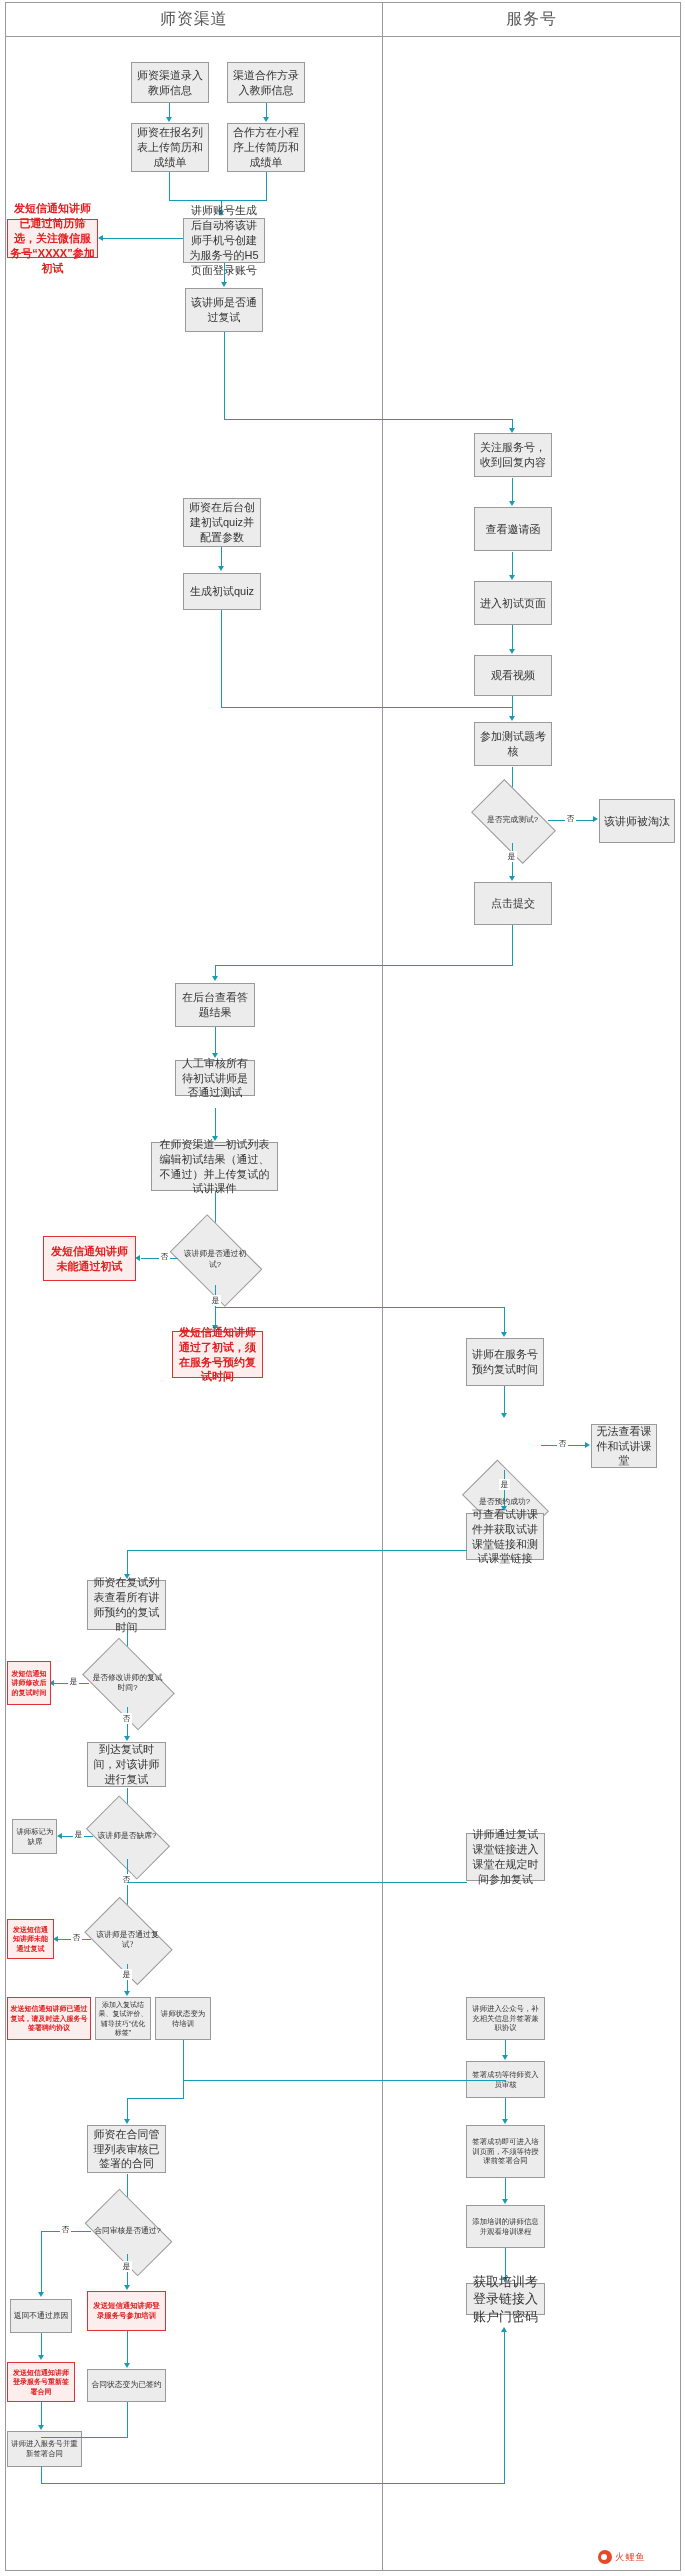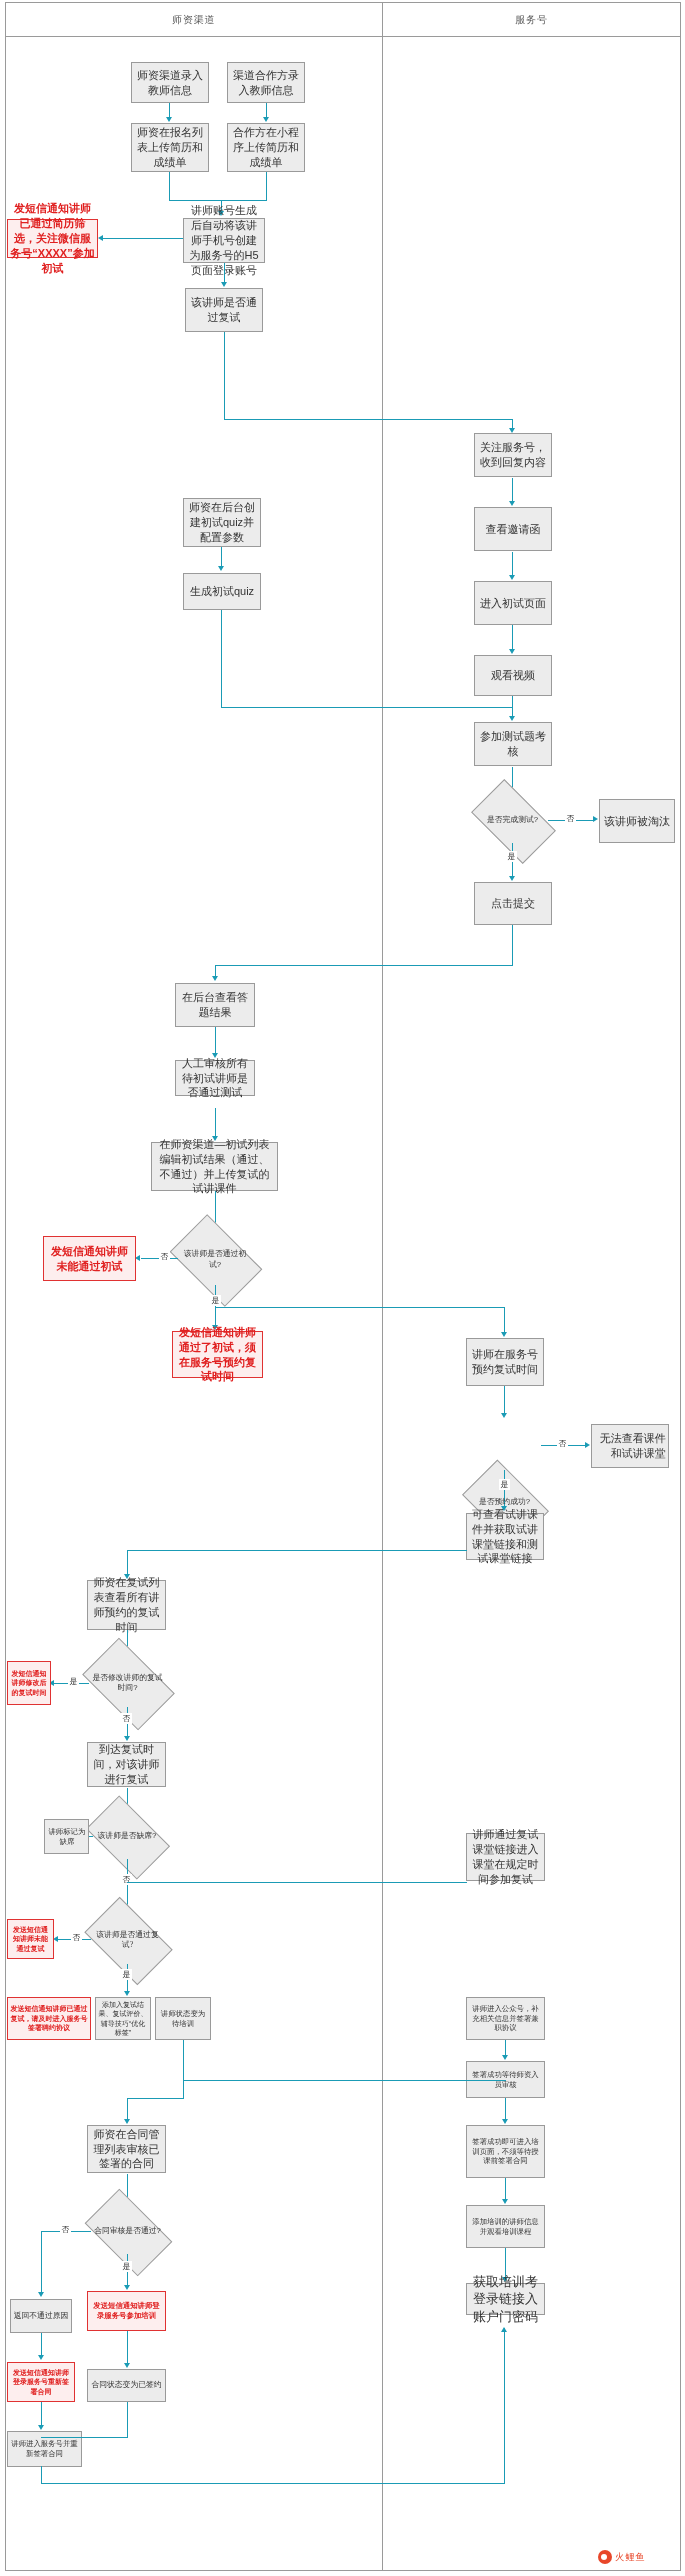--- a/index.html
+++ b/index.html
@@ -4,21 +4,21 @@
 <style>
   html,body{margin:0;padding:0;background:#ffffff;}
   body{font-family:"Liberation Sans","DejaVu Sans",sans-serif;}
   #canvas{position:relative;width:686px;height:2576px;background:#fff;overflow:hidden;}
 
   
   .lane-header{
     position:absolute;box-sizing:border-box;
     border:0.8px solid #9a9a9a;background:#fff;
     display:flex;align-items:center;justify-content:center;
-    font-size:10px;color:#595959;letter-spacing:0.8px;
+    font-size:16px;color:#595959;letter-spacing:0.8px;
   }
   .lane-body{
     position:absolute;box-sizing:border-box;
     border-left:0.8px solid #9a9a9a;border-right:0.8px solid #9a9a9a;border-bottom:0.8px solid #9a9a9a;
     background:#fff;
   }
 
   
   .node{
     position:absolute;box-sizing:border-box;
@@ -241,21 +241,21 @@
   <div class="arw down" style="left:501px;top:1413px;"></div>
 
   <div class="diamond" style="left:469px;top:1478px;width:71px;height:48px;">
     <div class="dshape"></div>
     <div class="dtext">是否预约成功?</div>
   </div>
   <div class="ln lnh" style="left:541px;top:1445px;width:45px;"></div>
   <div class="elabel" style="left:557px;top:1438px;">否</div>
   <div class="arw right" style="left:585px;top:1442px;"></div>
 
-  <div class="node" style="left:591px;top:1424px;width:78px;height:44px;text-align:right;">
+  <div class="node" style="left:591px;top:1424px;width:66px;height:44px;">
     <span>无法查看课件和试讲课堂</span>
   </div>
 
   <div class="ln lnv" style="left:504px;top:1470px;height:37px;"></div>
   <div class="elabel" style="left:499px;top:1479px;">是</div>
   <div class="arw down" style="left:501px;top:1506px;"></div>
 
   <div class="node" style="left:466px;top:1513px;width:78px;height:47px;">
     <span>可查看试讲课件并获取试讲课堂链接和测试课堂链接</span>
   </div>
@@ -293,21 +293,21 @@
   <div class="arw down" style="left:124px;top:1807px;"></div>
 
   <div class="diamond" style="left:92px;top:1814px;width:70px;height:45px;">
     <div class="dshape"></div>
     <div class="dtext">该讲师是否缺席?</div>
   </div>
   <div class="ln lnh" style="left:62px;top:1836px;width:31px;"></div>
   <div class="elabel" style="left:73px;top:1829px;">是</div>
   <div class="arw left" style="left:57px;top:1833px;"></div>
 
-  <div class="node" style="left:12.4px;top:1819px;width:45px;height:35px;font-size:7.4px;margin-left:32px;">
+  <div class="node" style="left:12.4px;top:1819px;width:45px;height:35px;font-size:7.4px;">
     <span>讲师标记为缺席</span>
   </div>
 
   <div class="ln lnv" style="left:127px;top:1859px;height:51px;"></div>
   <div class="elabel" style="left:121px;top:1874px;">否</div>
   <div class="arw down" style="left:124px;top:1909px;"></div>
 
   <div class="node" style="left:466px;top:1833px;width:79px;height:48px;">
     <span>讲师通过复试课堂链接进入课堂在规定时间参加复试</span>
   </div>

